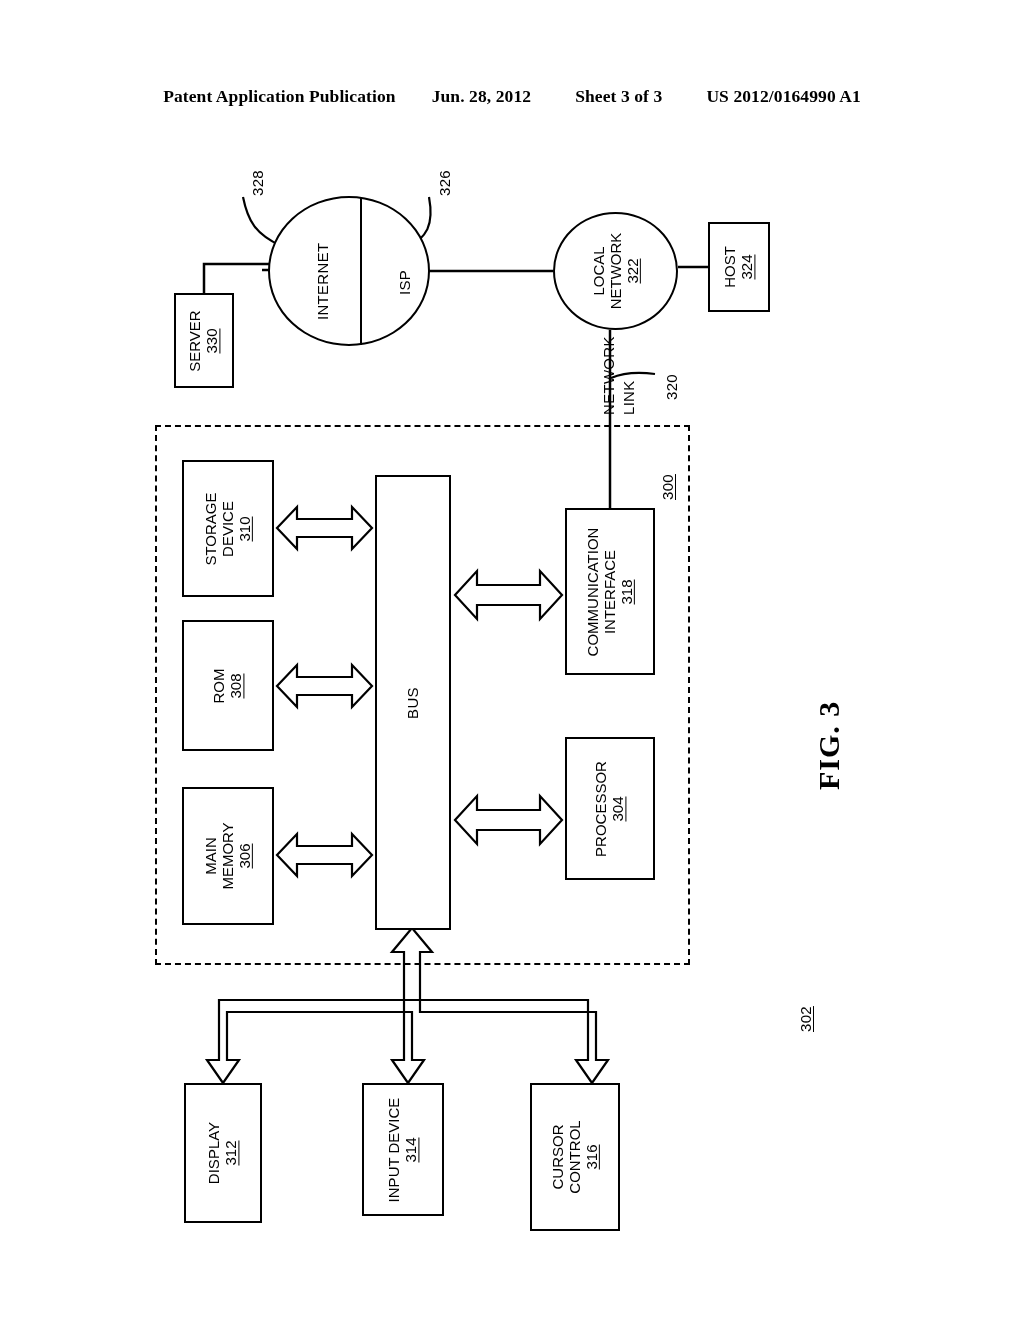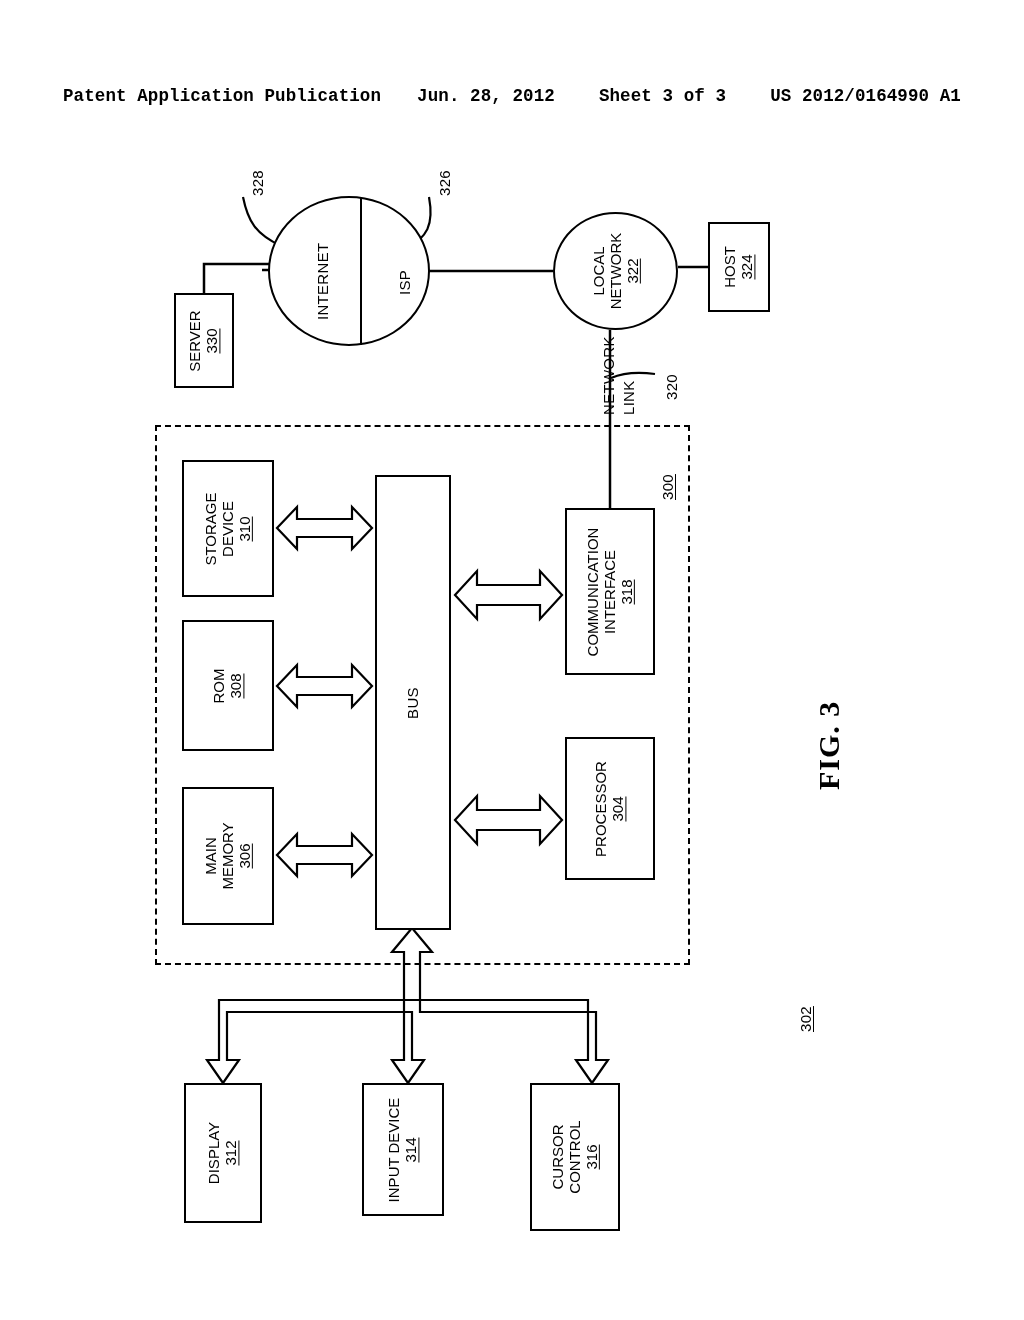--- a/index.html
+++ b/index.html
@@ -9,21 +9,21 @@
     font-family:"Liberation Sans", sans-serif;
     color:#000;
     position:relative;
     overflow:hidden;
   }
   
   #page-header{
     position:absolute;
     top:86px;left:0;width:1024px;
     text-align:center;
-    font-family:Liberation Mono, monospace;
+    font-family:Liberation Serif, serif;
     font-weight:bold;
     font-size:17.5px;
     letter-spacing:.1px;
     white-space:nowrap;
   }
   #page-header .h-pub{margin-right:36px;}
   #page-header .h-date{margin-right:44px;}
 
   
   #figure{

